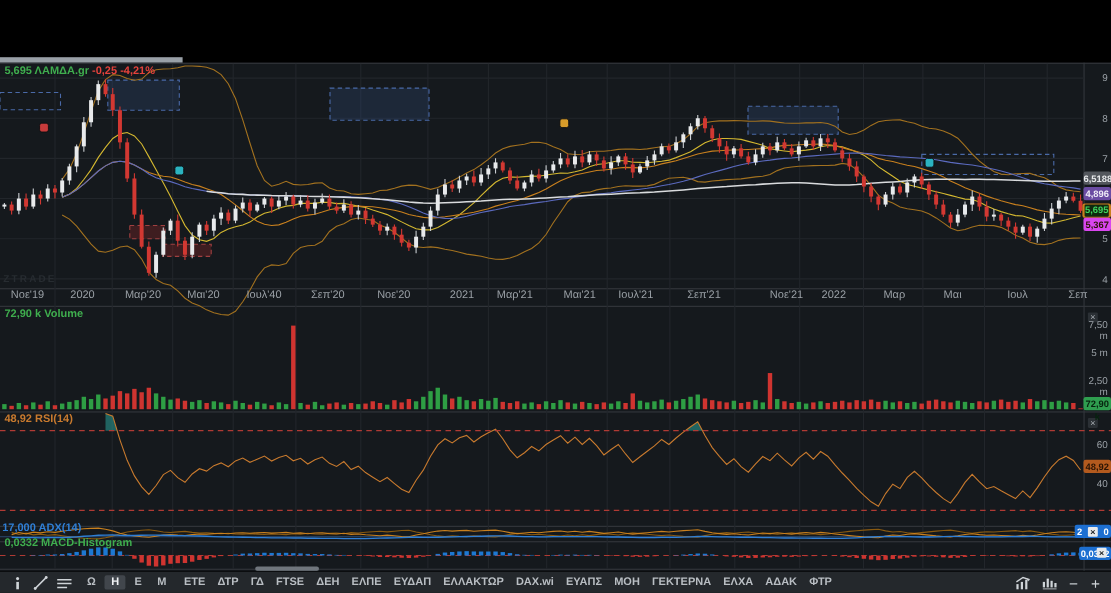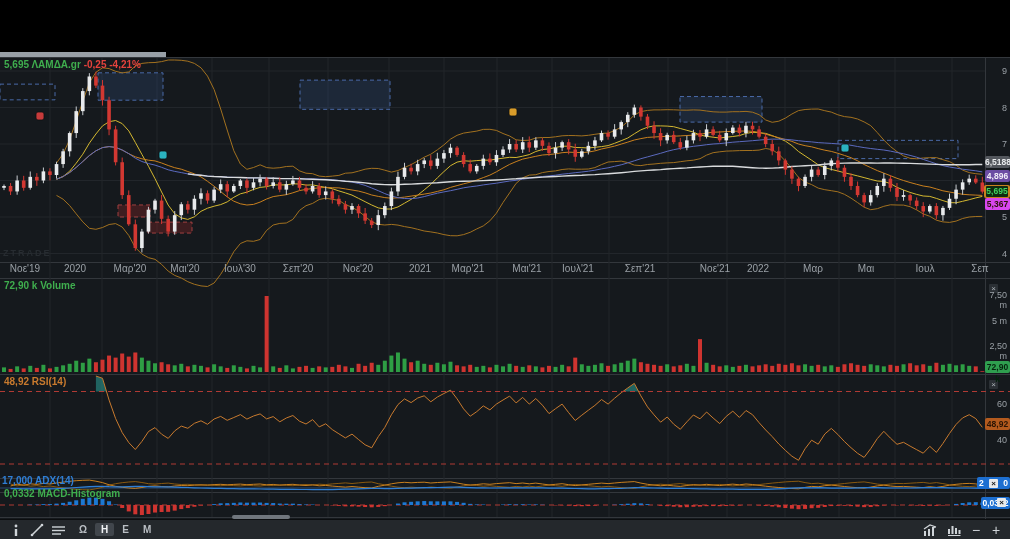--- a/index.html
+++ b/index.html
@@ -751,21 +751,21 @@
       <div class="tick" style="top: 139px;">7</div>
       <div class="tick" style="top: 212px;">5</div>
       <div class="tick" style="top: 248.5px;">4</div>
       <div class="badge" style="top: 155.564px; background: rgb(83, 87, 93); color: rgb(232, 234, 236);">6,5188</div>
       <div class="badge" style="top: 169.938px; background: rgb(107, 76, 163); color: rgb(240, 237, 247);">4,896</div>
       <div class="badge" style="top: 197.605px; background: #d946ef; color: rgb(42, 20, 4);">5,367</div>
       <div class="xlab" style="left: 25px;">Νοε'19</div>
       <div class="xlab" style="left: 75px;">2020</div>
       <div class="xlab" style="left: 130px;">Μαρ'20</div>
       <div class="xlab" style="left: 185px;">Μαι'20</div>
-      <div class="xlab" style="left: 240px;">Ιουλ'30</div>
+      <div class="xlab" style="left: 240px;">Ιουλ'40</div>
       <div class="xlab" style="left: 298px;">Σεπ'20</div>
       <div class="xlab" style="left: 358px;">Νοε'20</div>
       <div class="xlab" style="left: 420px;">2021</div>
       <div class="xlab" style="left: 468px;">Μαρ'21</div>
       <div class="xlab" style="left: 527px;">Μαι'21</div>
       <div class="xlab" style="left: 578px;">Ιουλ'21</div>
       <div class="xlab" style="left: 640px;">Σεπ'21</div>
       <div class="xlab" style="left: 697px; padding-left: 36px;">Νοε'21</div>
       <div class="xlab" style="left: 758px;">2022</div>
       <div class="xlab" style="left: 813px;">Μαρ</div>
@@ -810,20 +810,37 @@
             <line x1="1" y1="10" x2="10" y2="10"></line>
           </g>
         </svg>
     </div>
     <div id="intervals" style="display:flex; gap:2px; margin-left:4px;">
         <div class="tb-btn">Ω</div>
         <div class="tb-btn active">Η</div>
         <div class="tb-btn">Ε</div>
         <div class="tb-btn">Μ</div>
       </div>
+    <div id="symbols" style="display:flex; gap:1px; margin-left:4px;">
+        <div class="tb-sym">ΕΤΕ</div>
+        <div class="tb-sym">ΔΤΡ</div>
+        <div class="tb-sym">ΓΔ</div>
+        <div class="tb-sym">FTSE</div>
+        <div class="tb-sym">ΔΕΗ</div>
+        <div class="tb-sym">ΕΛΠΕ</div>
+        <div class="tb-sym">ΕΥΔΑΠ</div>
+        <div class="tb-sym">ΕΛΛΑΚΤΩΡ</div>
+        <div class="tb-sym">DAX.wi</div>
+        <div class="tb-sym">ΕΥΑΠΣ</div>
+        <div class="tb-sym">ΜΟΗ</div>
+        <div class="tb-sym">ΓΕΚΤΕΡΝΑ</div>
+        <div class="tb-sym">ΕΛΧΑ</div>
+        <div class="tb-sym">ΑΔΑΚ</div>
+        <div class="tb-sym">ΦΤΡ</div>
+      </div>
     <div id="tb-right">
       <div class="tb-icon">
         <svg width="16" height="13" viewBox="0 0 16 13">
             <g fill="#cfd4d8">
               <rect x="2" y="8" width="2" height="5"></rect>
               <rect x="6" y="6" width="2" height="7"></rect>
               <rect x="10" y="4" width="2" height="9"></rect>
             </g>
             <path d="M2 6 L8 2 L14 4" stroke="#cfd4d8" fill="none" stroke-width="1.2"></path>
             <path d="M14 4 l-2.5 -1 l1 2.6 z" fill="#cfd4d8"></path>

